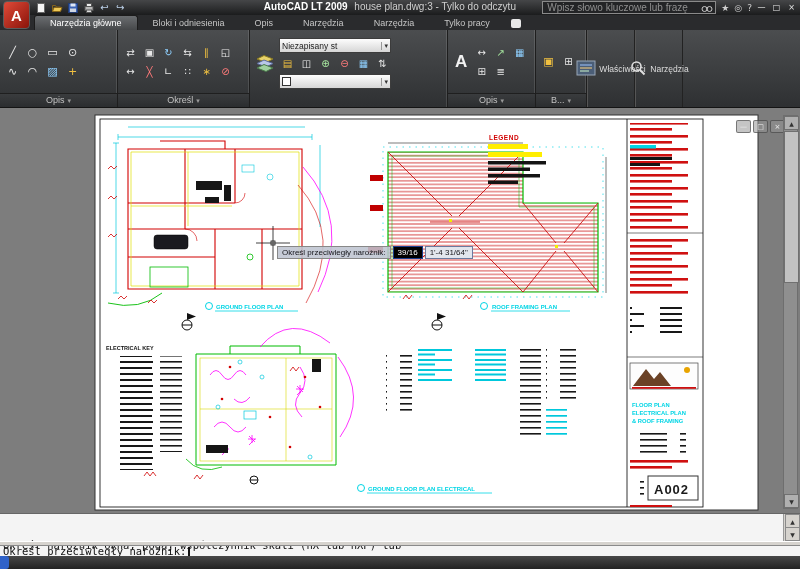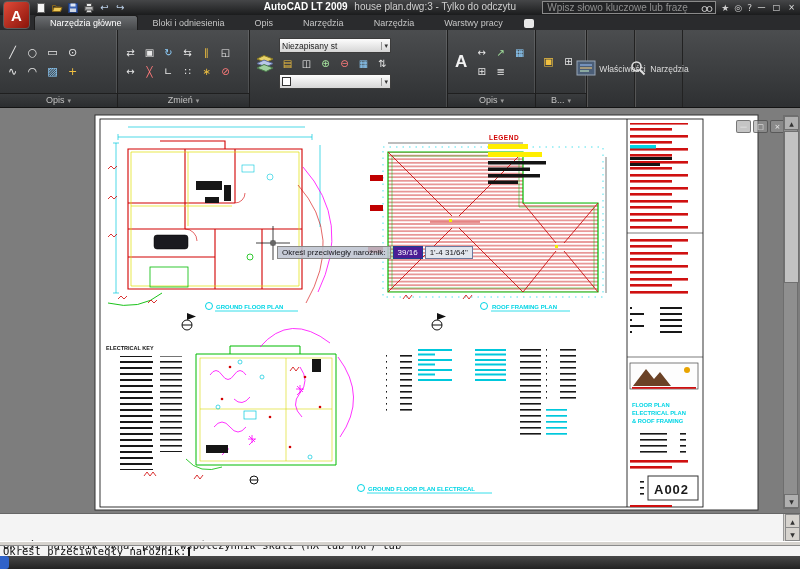--- a/index.html
+++ b/index.html
@@ -70,21 +70,21 @@
   #vscroll{position:absolute;left:783px;top:8px;width:15px;height:394px;background:#8f8f8f;
     border:1px solid #6e6e6e;box-sizing:border-box;}
   .sbtn{position:absolute;left:0;width:13px;height:12px;background:#b0b0b0;border:1px solid #707070;
     color:#333;font-size:6px;display:flex;align-items:center;justify-content:center;
     font-family:"DejaVu Sans",sans-serif;}
   #vthumb{position:absolute;left:0;top:15px;width:13px;height:150px;background:#c2c2c2;border:1px solid #707070;}
   
   #dyninput{position:absolute;left:277px;top:139px;display:flex;gap:2px;align-items:center;
     font-size:8px;white-space:nowrap;z-index:5;}
   #di-label{background:rgba(190,196,208,.88);border:1px solid #888;color:#15151a;padding:1px 4px;}
-  #di-x{background:#4c1d95;border:1px solid #1c3f8f;color:#fff;padding:1px 4px;}
+  #di-x{background:#000000;border:1px solid #1c3f8f;color:#fff;padding:1px 4px;}
   #di-y{background:#e2e6ee;border:1px solid #6a7ba0;color:#15151a;padding:1px 4px;}
   
   #cmdline{position:absolute;top:513px;left:0;width:800px;height:43px;background:#f4f4f4;
     border-top:1px solid #666;box-sizing:border-box;}
   #cmdhist{position:absolute;left:3px;top:1px;right:18px;height:25px;
     font-family:"DejaVu Sans Mono",monospace;font-size:10.5px;line-height:12px;color:#111;white-space:pre;}
   #cmdscroll{position:absolute;right:0;top:0;width:16px;height:27px;background:#d6d3ce;border-left:1px solid #999;}
   #cmdscroll span{position:absolute;left:1px;width:13px;height:12px;background:#d6d3ce;border:1px solid #8a8a8a;
     font-size:6px;color:#333;display:flex;align-items:center;justify-content:center;
     font-family:"DejaVu Sans",sans-serif;}
@@ -161,21 +161,21 @@
       <span>×</span>
     </div>
   </div>
 
   <div id="tabrow">
     <span class="tab active">Narzędzia główne</span>
     <span class="tab">Bloki i odniesienia</span>
     <span class="tab">Opis</span>
     <span class="tab">Narzędzia</span>
     <span class="tab">Narzędzia</span>
-    <span class="tab">Warstwy pracy</span>
+    <span class="tab">Tylko pracy</span>
     <span id="ribbonopt"></span>
   </div>
 
   <div id="ribbon">
 
     <div class="rpanel" style="width:117px">
       <div class="rtools">
         <div class="col">
           <span class="icell">╱</span>
           <span class="icell">∿</span>
@@ -213,21 +213,21 @@
             <span class="icell sm">↔</span>
             <span class="icell sm c-red">╳</span>
             <span class="icell sm">∟</span>
             <span class="icell sm">∷</span>
             <span class="icell sm c-yel">∗</span>
             <span class="icell sm c-red">⊘</span>
           </div>
         </div>
       </div>
       <div class="rlabel">
-        <span>Zmień</span><span class="pd">▾</span>
+        <span>Określ</span><span class="pd">▾</span>
       </div>
     </div>
 
     <div class="rpanel" style="width:197px">
       <div class="rtools">
         <span>
           <svg width="22" height="20">
               <path d="M3 7l7-3.5 9 3.5-7 3.5z" fill="#e8d26a" stroke="#8a7a20"></path>
               <path d="M3 11.5l7-3.5 9 3.5-7 3.5z" fill="#b9c7e8" stroke="#5a6a9a"></path>
               <path d="M3 16l7-3.5 9 3.5-7 3.5z" fill="#9fd09f" stroke="#4a7a4a"></path>

